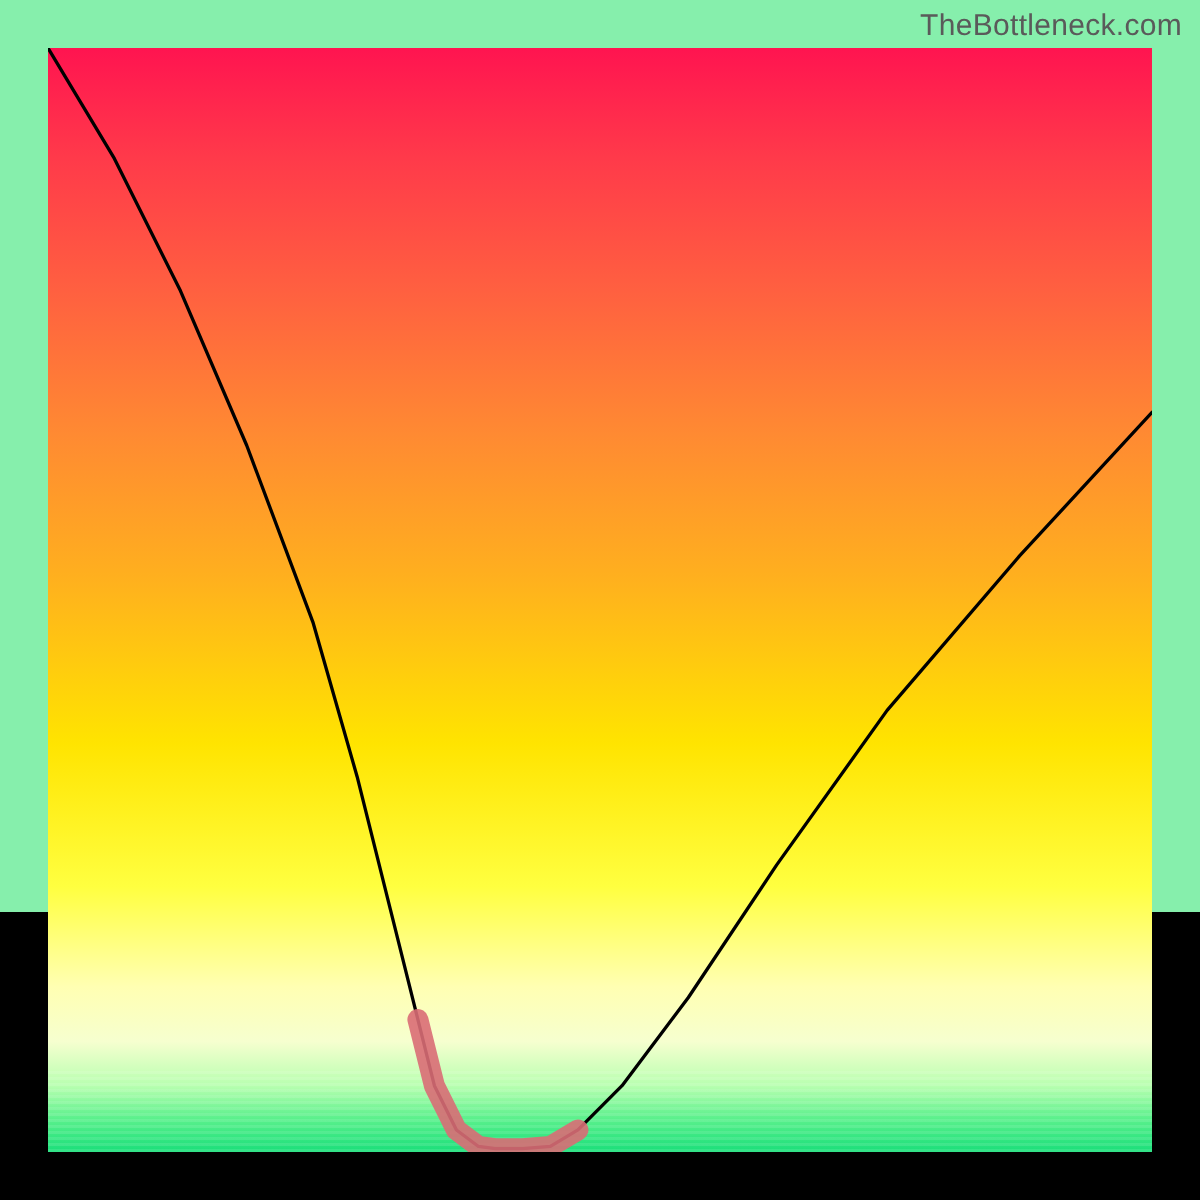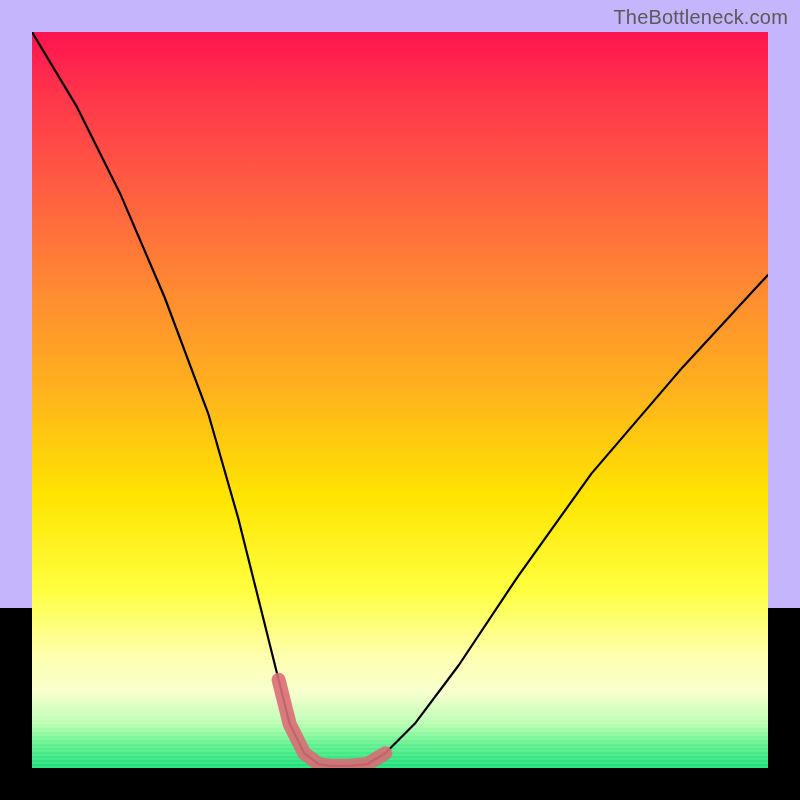--- a/index.html
+++ b/index.html
@@ -10,21 +10,21 @@
     background: #000;
     font-family: Arial, Helvetica, sans-serif;
     overflow: hidden;
   }
   .frame {
     position: absolute;
     top: 0;
     left: 0;
     width: 800px;
     height: 608px;
-    background: #c4b5fd;
+    background: #86efac;
   }
   .plot-area {
     position: absolute;
     top: 32px;
     left: 32px;
     width: 736px;
     height: 736px;
     overflow: hidden;
   }
   .gradient {

